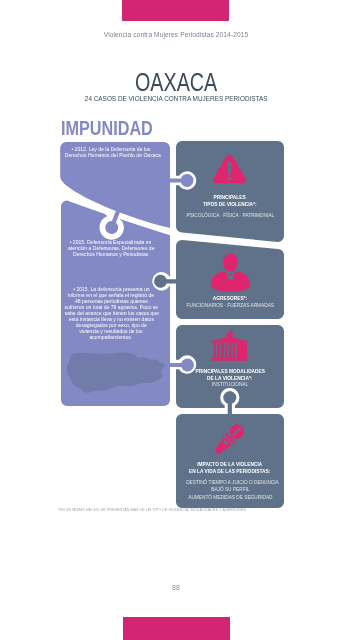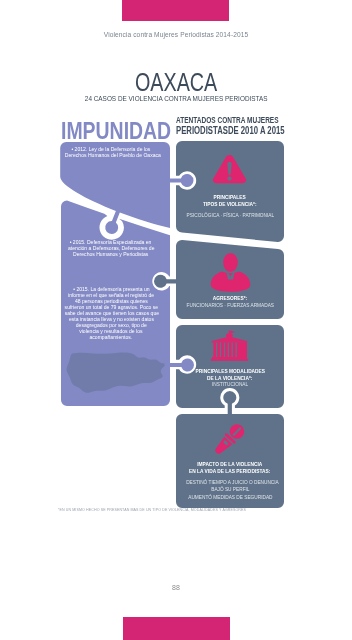--- a/index.html
+++ b/index.html
@@ -5,21 +5,21 @@
   html,body{margin:0;padding:0;}
   body{width:352px;height:640px;background:#fff;font-family:"Liberation Sans",sans-serif;overflow:hidden;position:relative;}
   .page{position:absolute;inset:0;}
   .topbar{position:absolute;left:122px;top:0;width:107px;height:21px;background:#D42575;}
   .botbar{position:absolute;left:123px;top:617px;width:107px;height:23px;background:#D42575;}
   .runhead{position:absolute;left:0;right:0;top:31px;text-align:center;font-size:6.6px;color:#7b8490;letter-spacing:.1px;}
   .title{position:absolute;left:0;right:0;top:68px;text-align:center;font-size:25px;font-weight:normal;color:#3c4a59;letter-spacing:0px;}
   .title span{display:inline-block;transform:scaleX(.79);transform-origin:center;}
   .subtitle{position:absolute;left:0;right:0;top:94px;text-align:center;font-size:8px;color:#3c4a59;letter-spacing:0px;}
   .subtitle span{display:inline-block;transform:scaleX(.8);transform-origin:center;}
-  .impunidad{position:absolute;left:61px;top:117px;font-size:24px;font-weight:bold;color:#8289C4;letter-spacing:0px;}
+  .impunidad{position:absolute;left:61px;top:117px;font-size:20px;font-weight:bold;color:#8289C4;letter-spacing:0px;}
   .impunidad span{display:inline-block;transform:scaleX(.81);transform-origin:left top;}
   .atent{position:absolute;left:176px;top:115px;color:#3c4a59;}
   .atent .l1{font-size:8.6px;font-weight:bold;letter-spacing:0;height:10px;}
   .atent .l2{font-size:10.2px;font-weight:bold;letter-spacing:0;height:11px;}
   .atent span{display:inline-block;transform:scaleX(.76);transform-origin:left top;}
   svg.board{position:absolute;left:0;top:0;}
   .note{position:absolute;left:58px;top:508px;font-size:3.6px;color:#9aa3ae;letter-spacing:.1px;}
   .pageno{position:absolute;left:0;right:0;top:584px;text-align:center;font-size:7px;color:#8c8c8c;}
 
   .ltxt{position:absolute;color:#fff;font-size:5.9px;line-height:6.0px;white-space:nowrap;text-align:center;}
@@ -32,24 +32,20 @@
 </head>
 <body>
 
 <div class="page">
   <div class="topbar"></div>
   <div class="botbar"></div>
   <div class="runhead">Violencia contra Mujeres Periodistas 2014-2015</div>
   <div class="title"><span>OAXACA</span></div>
   <div class="subtitle"><span>24 CASOS DE VIOLENCIA CONTRA MUJERES PERIODISTAS</span></div>
   <div class="impunidad"><span>IMPUNIDAD</span></div>
-  <div class="atent">
-    <div class="l1"><span>ATENTADOS CONTRA MUJERES</span></div>
-    <div class="l2"><span>PERIODISTASDE 2010 A 2015</span></div>
-  </div>
 
   <svg class="board" width="352" height="640" viewBox="0 0 352 640">
 
     <g>
       <path fill="#8289C4" d="
         M67,142 L164,142 A6,6 0 0 1 170,148
         L170,178.4 L180.85,178.4 A6.5,6.5 0 1 1 180.85,182.6 L170,182.6
         L170,228
         C154.41,224.37 136.53,218.79 119.79,212.47
         L115.86,222.51 A6.5,6.5 0 1 1 111.94,221.00 L115.88,210.97

